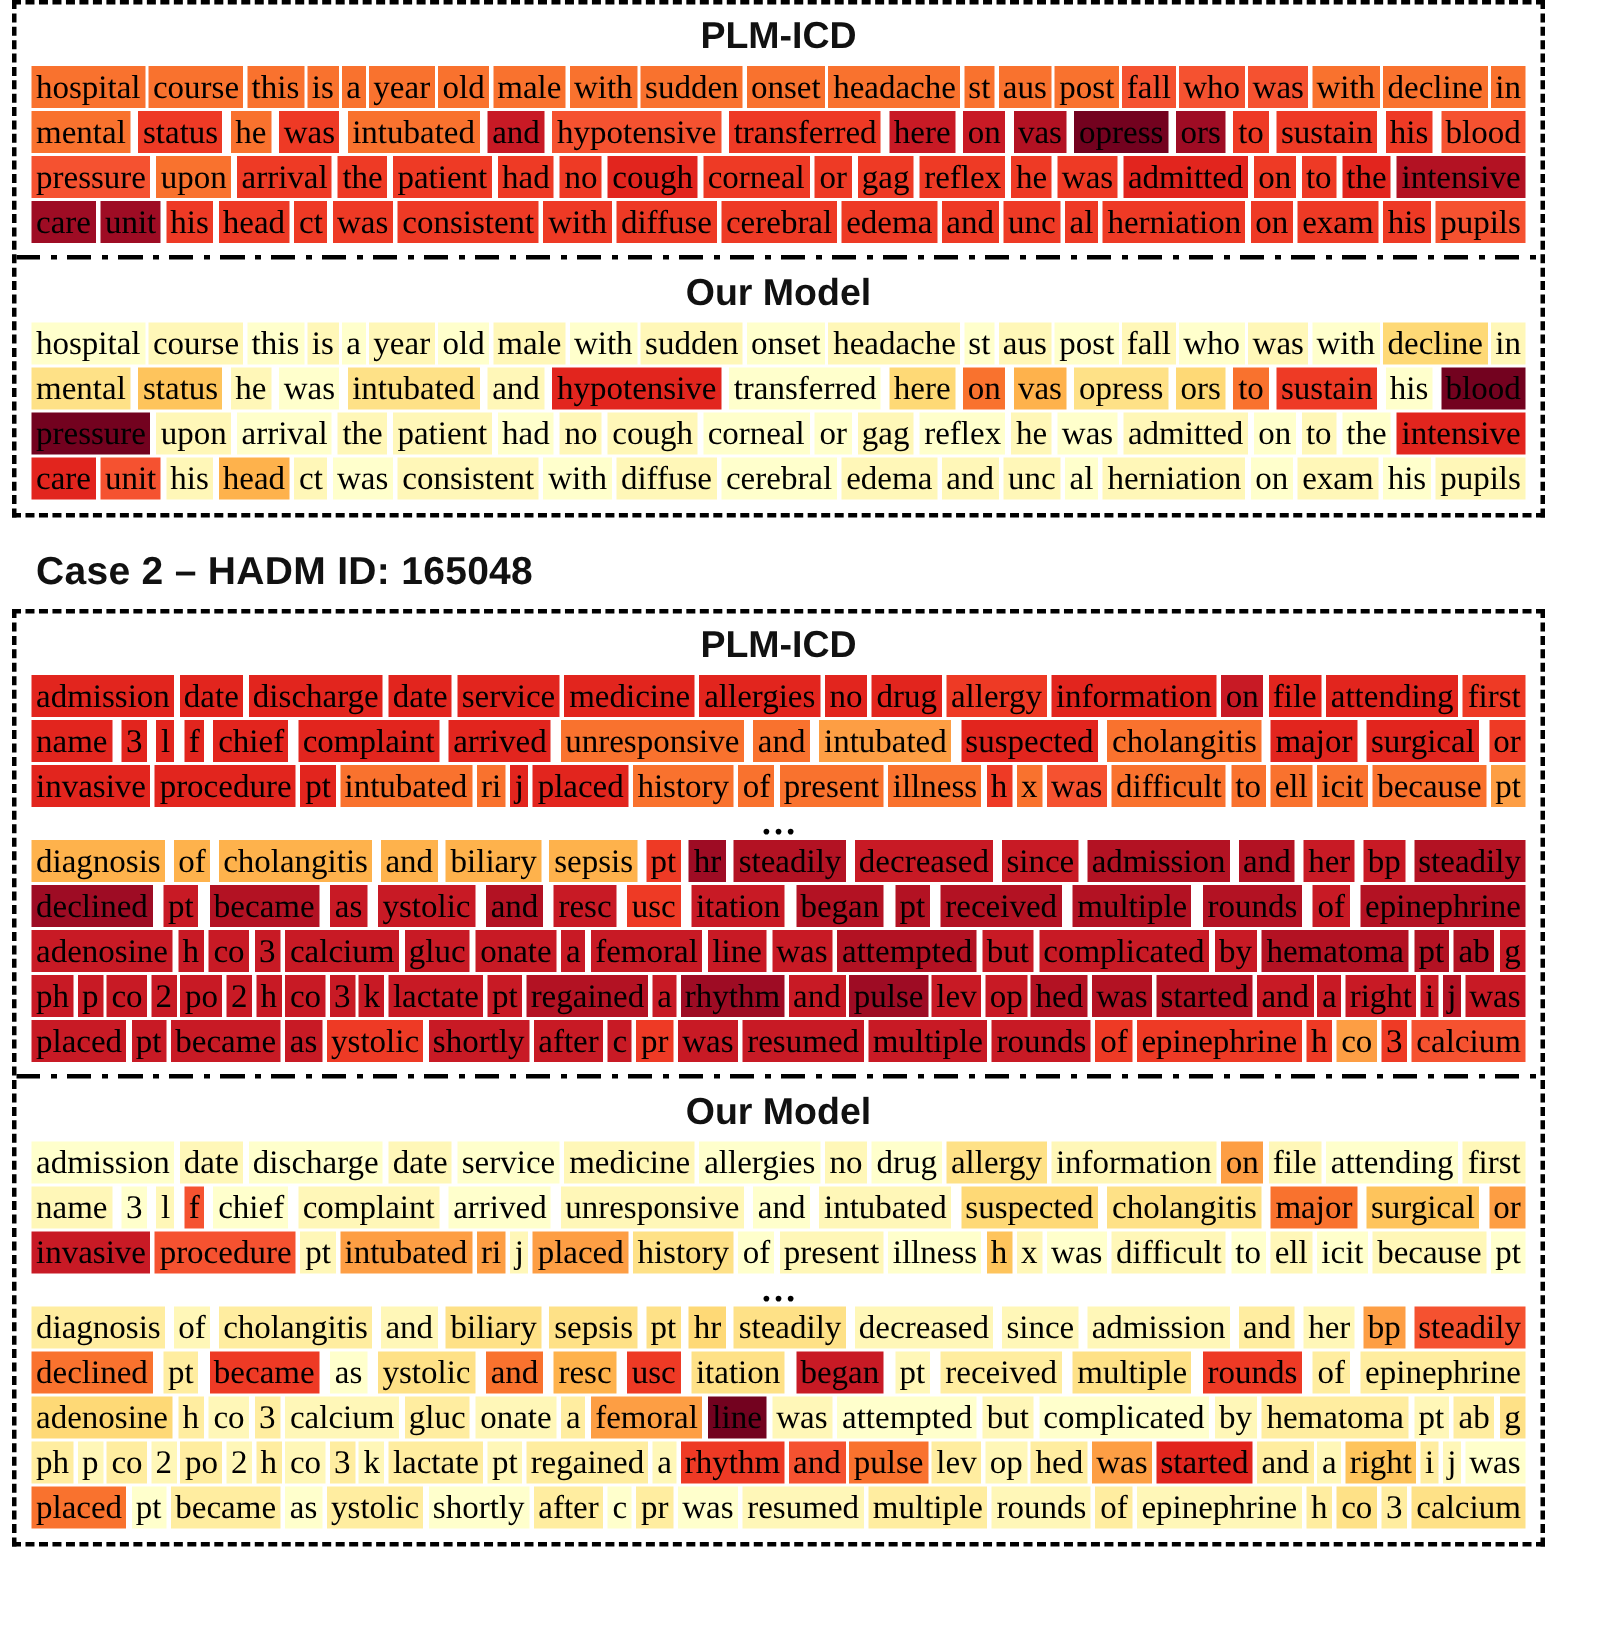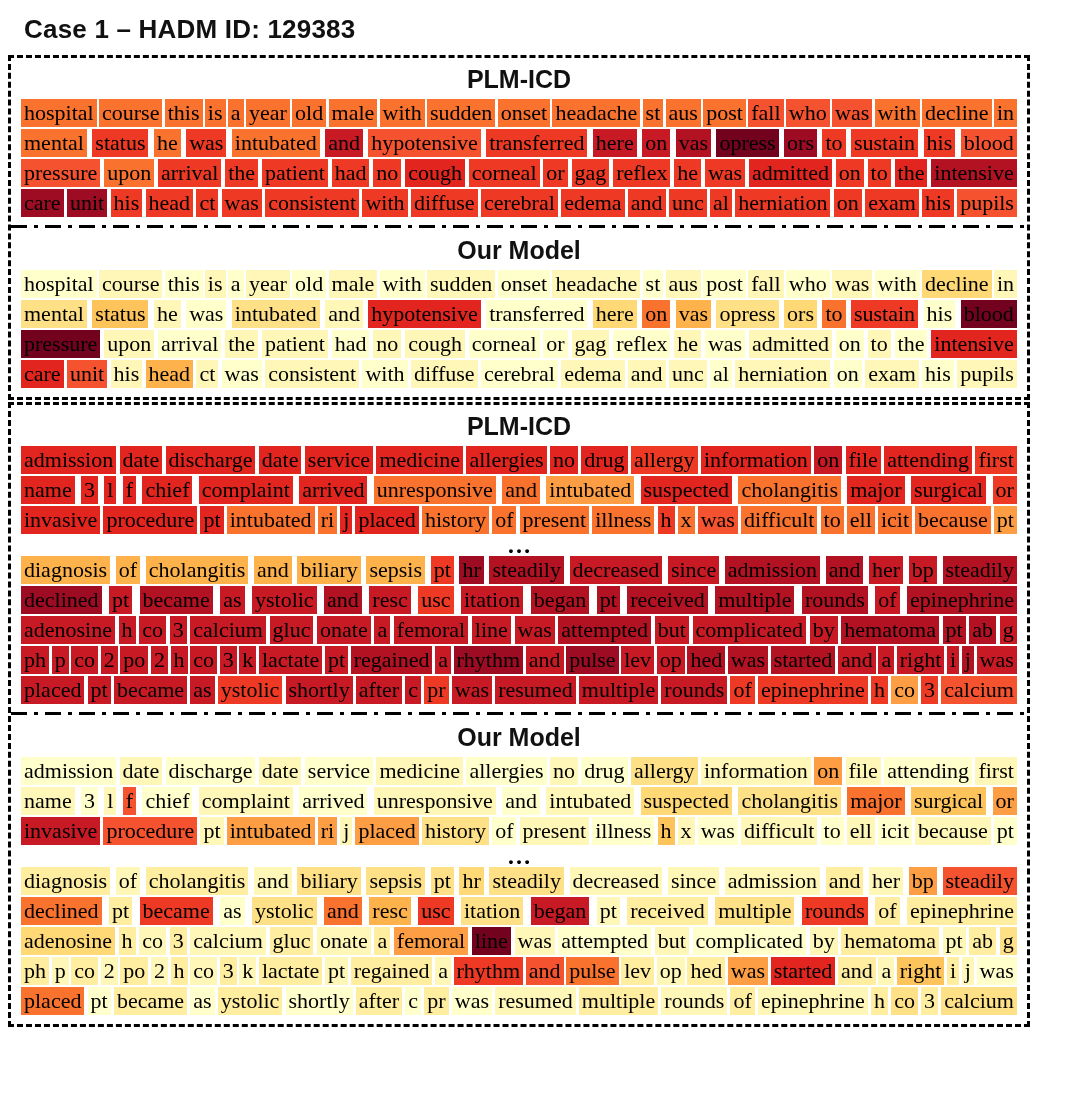--- a/index.html
+++ b/index.html
@@ -34,21 +34,20 @@
   .ellipsis{
     text-align:center;font-size:24px;font-weight:700;line-height:20px;color:#000;
     font-family:"Liberation Serif", serif;
   }
 </style>
 </head>
 <body>
 
 <div class="page">
   <div class="case">
-    <div class="case-title">Case 1 – HADM ID: 129383</div>
     <div class="panel">
         <div class="model-header">PLM-ICD</div>
         <div class="line">
           <span class="tok" style="background-color: rgb(249, 114, 46);">hospital</span>
           <span class="tok" style="background-color: rgb(249, 114, 46);">course</span>
           <span class="tok" style="background-color: rgb(249, 114, 46);">this</span>
           <span class="tok" style="background-color: rgb(249, 114, 46);">is</span>
           <span class="tok" style="background-color: rgb(249, 114, 46);">a</span>
           <span class="tok" style="background-color: rgb(249, 114, 46);">year</span>
           <span class="tok" style="background-color: rgb(249, 114, 46);">old</span>
@@ -210,20 +209,21 @@
           <span class="tok" style="background-color: rgb(255, 255, 204);">al</span>
           <span class="tok" style="background-color: rgb(255, 247, 184);">herniation</span>
           <span class="tok" style="background-color: rgb(255, 255, 204);">on</span>
           <span class="tok" style="background-color: rgb(255, 247, 184);">exam</span>
           <span class="tok" style="background-color: rgb(255, 255, 204);">his</span>
           <span class="tok" style="background-color: rgb(255, 247, 184);">pupils</span>
         </div>
       </div>
   </div>
   <div class="case">
+    <div class="case-title">Case 2 – HADM ID: 165048</div>
     <div class="panel">
         <div class="model-header">PLM-ICD</div>
         <div class="line">
           <span class="tok" style="background-color: rgb(226, 37, 30);">admission</span>
           <span class="tok" style="background-color: rgb(226, 37, 30);">date</span>
           <span class="tok" style="background-color: rgb(226, 37, 30);">discharge</span>
           <span class="tok" style="background-color: rgb(226, 37, 30);">date</span>
           <span class="tok" style="background-color: rgb(226, 37, 30);">service</span>
           <span class="tok" style="background-color: rgb(226, 37, 30);">medicine</span>
           <span class="tok" style="background-color: rgb(226, 37, 30);">allergies</span>

